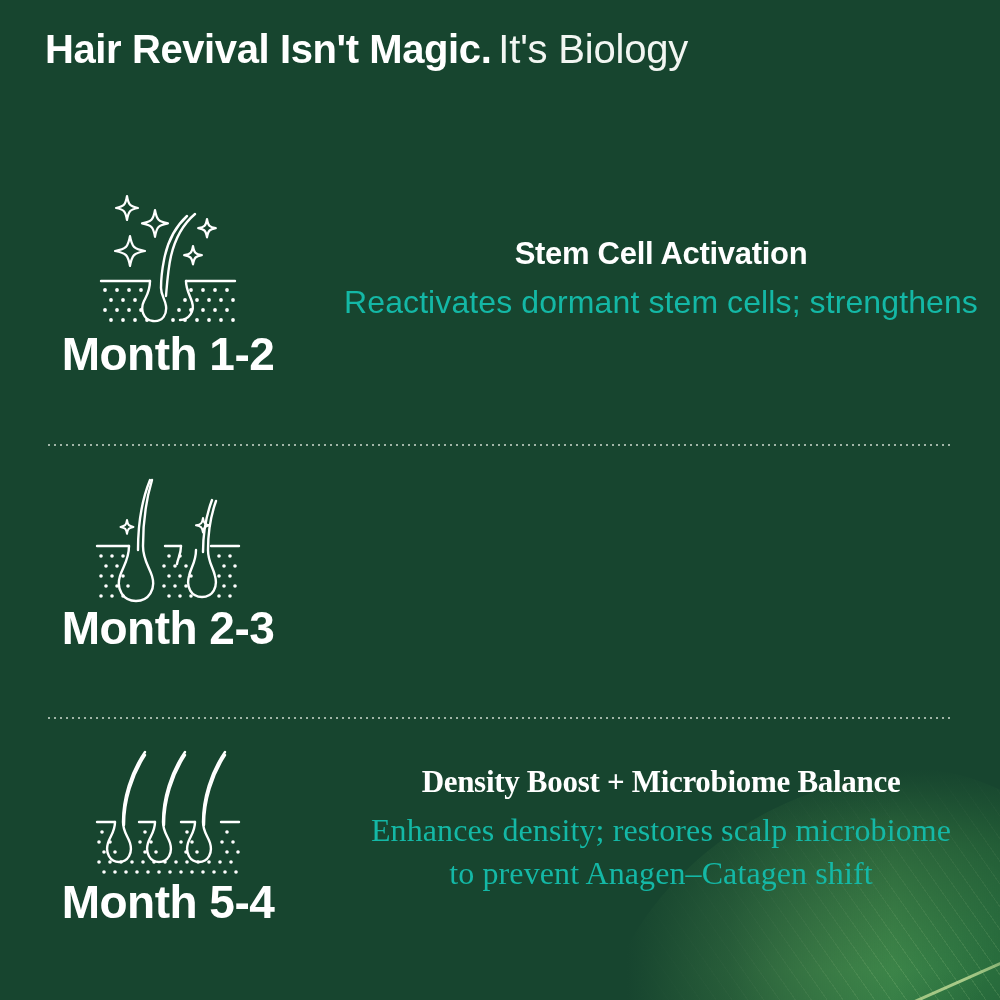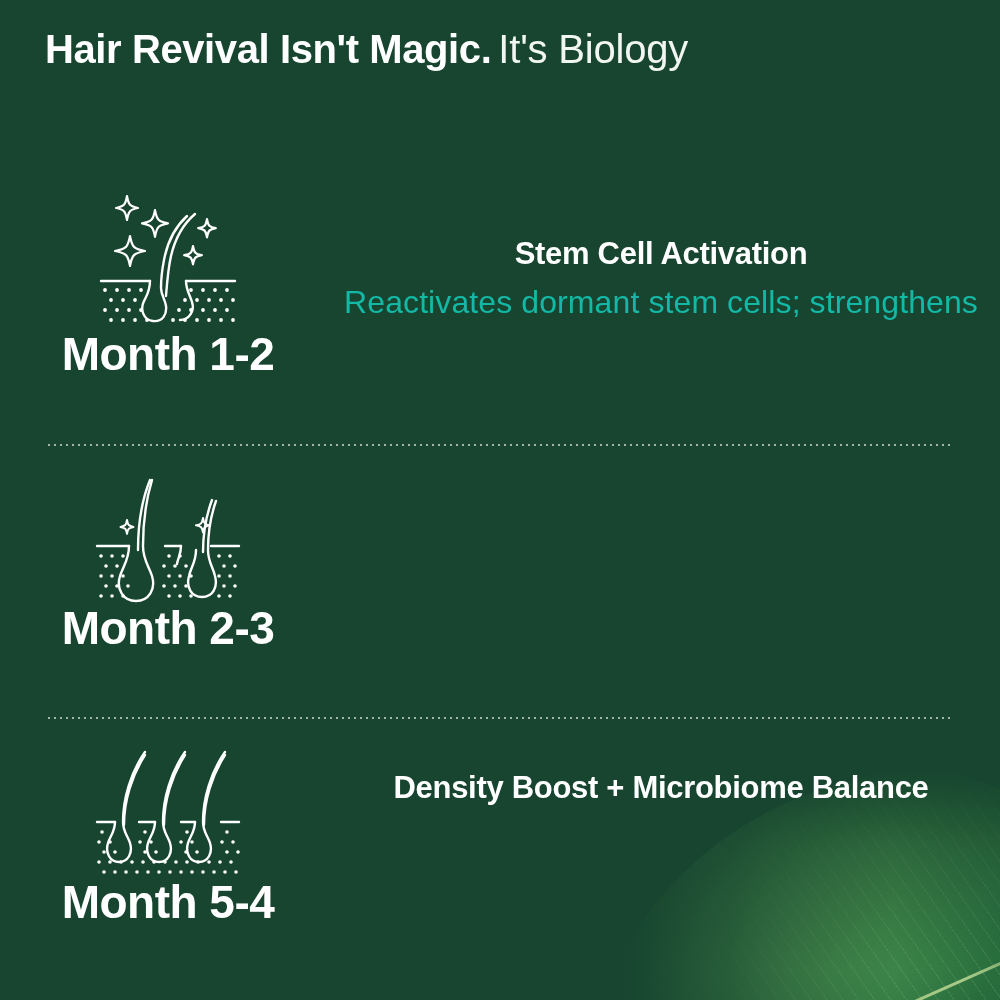--- a/index.html
+++ b/index.html
@@ -111,21 +111,21 @@
     color:#ffffff;
     line-height:1.05;
   }
 
   .row-right {
     position:absolute;
     left:331px; top:58px;
     width:660px;
     text-align:center;
   }
-  #row-3 .row-right { top:44px; }
+  #row-3 .row-right { top:38px;font-family:Liberation Serif, serif; }
   #row-2 .row-right { top:52px; }
 
   .sec-title {
     font-size:31px;
     font-weight:700;
     letter-spacing:-0.3px;
     color:#ffffff;
     line-height:1.15;
     margin-bottom:9px;
   }
@@ -370,16 +370,20 @@
               <circle cx="121" cy="140" r="1.8"></circle>
               <circle cx="132" cy="140" r="1.8"></circle>
               <circle cx="143" cy="140" r="1.8"></circle>
           </g>
         </svg>
       </div>
       <div class="month">Month 5-4</div>
     </div>
     <div class="row-right">
       <div class="sec-title">Density Boost + Microbiome Balance</div>
+      <div class="sec-body">
+        <span>Enhances density; restores scalp microbiome</span>
+        <span>to prevent Anagen–Catagen shift</span>
+      </div>
     </div>
   </div>
 
 </div>
 
 </body></html>

